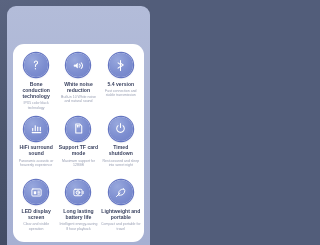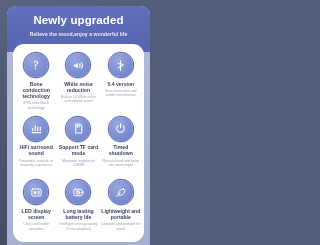--- a/index.html
+++ b/index.html
@@ -124,24 +124,20 @@
     max-width: 40px;
   }
 </style>
 </head>
 <body>
 
 <div class="backdrop"></div>
 
 <div class="page-card">
 
-  <div class="header">
-    <div class="header-title">Newly upgraded</div>
-    <div class="header-sub">Relieve the mood,enjoy a wonderful life</div>
-  </div>
 
   <div class="panel">
     <div class="grid">
 
       <div class="cell">
         <div class="icon-circle">
           <svg width="13" height="13" viewBox="0 0 24 24" fill="none" stroke="#ffffff" stroke-width="1.9" stroke-linecap="round" stroke-linejoin="round">
             <path d="M8 6.5a3 3 0 1 1 4.2 2.8c-1.6.8-2.2 1.8-2.2 3.2v1.5"></path>
             <circle cx="10" cy="18" r="1.2" fill="#ffffff" stroke="none"></circle>
           </svg>

